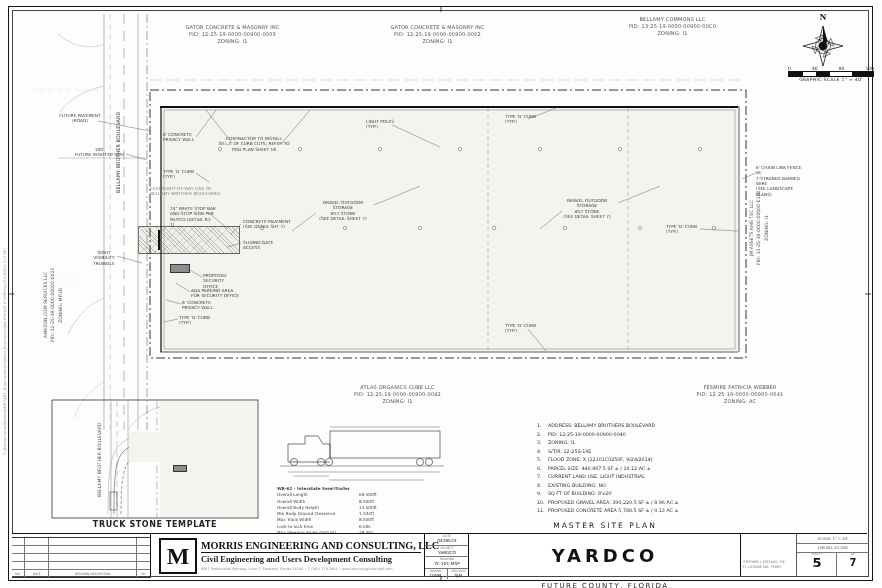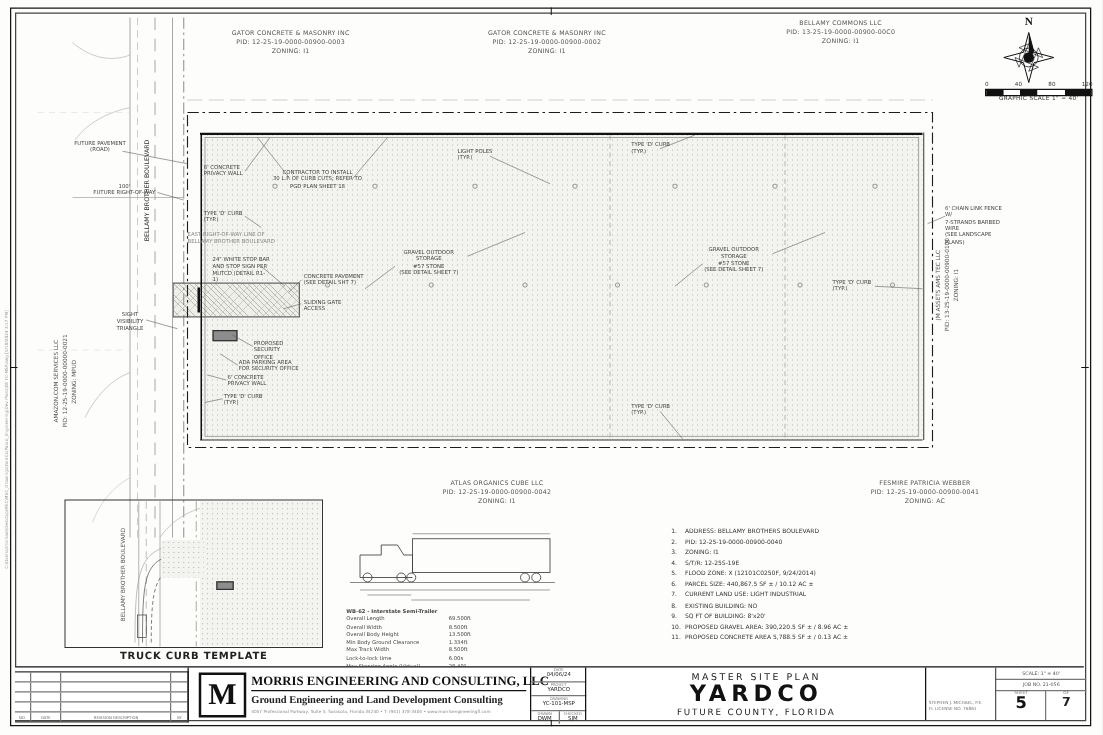--- a/index.html
+++ b/index.html
@@ -262,21 +262,21 @@
 (SEE LANDSCAPE PLANS)</div>
   <div class="abs co" style="left:666px;top:224px;width:34px;">TYPE 'D' CURB
 (TYP.)</div>
   <div class="abs co" style="left:505px;top:323px;width:34px;">TYPE 'D' CURB
 (TYP.)</div>
 
   <div class="abs gravel" style="left:160px;top:401px;width:97px;height:116px;"></div>
   <div class="abs gravel" style="left:129px;top:432px;width:34px;height:30px;"></div>
   <div class="abs office" style="left:173px;top:465px;width:12px;height:5px;"></div>
   <div class="abs vlabel" style="left:96px;top:415px;height:90px;">BELLAMY BROTHER BOULEVARD</div>
-  <div class="abs caption" style="left:52px;top:520px;width:206px;text-align:center;">TRUCK CURB TEMPLATE</div>
+  <div class="abs caption" style="left:52px;top:520px;width:206px;text-align:center;">TRUCK STONE TEMPLATE</div>
 
   <div class="abs" style="left:277px;top:486px;width:125px;">
     <div class="spec-row" style="font-weight:bold;">WB-62 - Interstate Semi-Trailer</div>
     <div class="spec-row">
         <div class="spec-l">Overall Length</div>
         <div class="spec-v">69.500ft</div>
       </div>
     <div class="spec-row">
         <div class="spec-l">Overall Width</div>
         <div class="spec-v">8.500ft</div>
@@ -385,21 +385,21 @@
           <div class="revhead" style="width:13px;border-right:none;">BY</div>
         </div>
       </div>
     </div>
 
     <div class="abs tb-box" style="left:138px;top:0;width:274px;height:42px;">
       <div class="abs" style="left:8px;top:4px;width:34px;height:32px;border:2.4px solid #111;display:flex;align-items:center;justify-content:center;">
         <span class="serif" style="font-size:24px;font-weight:bold;color:#111;line-height:1;">M</span>
       </div>
       <div class="abs serif" style="left:50px;top:6px;width:220px;font-size:10.2px;font-weight:bold;color:#111;border-bottom:1px solid #111;padding-bottom:1px;white-space:nowrap;">MORRIS ENGINEERING AND CONSULTING, LLC</div>
-      <div class="abs serif" style="left:50px;top:21px;font-size:8.4px;font-weight:bold;color:#222;white-space:nowrap;">Ground Engineering and Land Development Consulting</div>
+      <div class="abs serif" style="left:50px;top:21px;font-size:8.4px;font-weight:bold;color:#222;white-space:nowrap;">Civil Engineering and Users Development Consulting</div>
       <div class="abs" style="left:50px;top:33px;font-size:3.4px;color:#888;white-space:nowrap;">4057 Professional Parkway, Suite 5, Sarasota, Florida 34240  •  T: (941) 378-3404  •  www.morrisengineeringfl.com</div>
     </div>
 
     <div class="abs tb-box" style="left:412px;top:0;width:44px;height:42px;">
       <div style="height:10.5px;border-bottom:.5px solid #777;">
         <div class="tb-field-label">DATE</div>
         <div class="tb-field-value">04/06/24</div>
       </div>
       <div style="height:10.5px;border-bottom:.5px solid #777;">
         <div class="tb-field-label">PROJECT</div>
@@ -414,21 +414,21 @@
           <div class="tb-field-label">DRAWN</div>
           <div class="tb-field-value">DWM</div>
         </div>
         <div style="width:50%;">
           <div class="tb-field-label">CHECKED</div>
           <div class="tb-field-value">SJM</div>
         </div>
       </div>
     </div>
 
-    <div class="abs tb-box" style="left:456px;top:0;width:272px;height:42px;display:flex;flex-direction:column;align-items:center;justify-content:center;gap:1px;">
+    <div class="abs tb-box" style="left:456px;top:0;width:272px;height:42px;display:flex;flex-direction:column;align-items:center;justify-content:center;gap:17px;">
       <div style="font-size:7.5px;letter-spacing:2px;color:#222;">MASTER SITE PLAN</div>
       <div style="font-size:18px;font-weight:bold;letter-spacing:4px;color:#111;line-height:1;">YARDCO</div>
       <div style="font-size:7px;letter-spacing:1.5px;color:#222;">FUTURE COUNTY, FLORIDA</div>
     </div>
 
     <div class="abs tb-box" style="left:728px;top:0;width:127px;height:42px;">
       <div class="abs" style="left:2px;top:26px;font-size:3.4px;color:#777;white-space:pre-line;line-height:1.4;">STEPHEN J. MICHAEL, P.E.
 FL LICENSE NO. 76861</div>
       <div class="abs" style="left:55px;top:0;width:72px;height:9px;border-left:.6px solid #555;border-bottom:.5px solid #777;display:flex;align-items:center;justify-content:center;font-size:3.8px;color:#555;">SCALE: 1" = 40'</div>
       <div class="abs" style="left:55px;top:9px;width:72px;height:9px;border-left:.6px solid #555;border-bottom:.5px solid #777;display:flex;align-items:center;justify-content:center;font-size:3.8px;color:#555;">JOB NO. 21-056</div>

